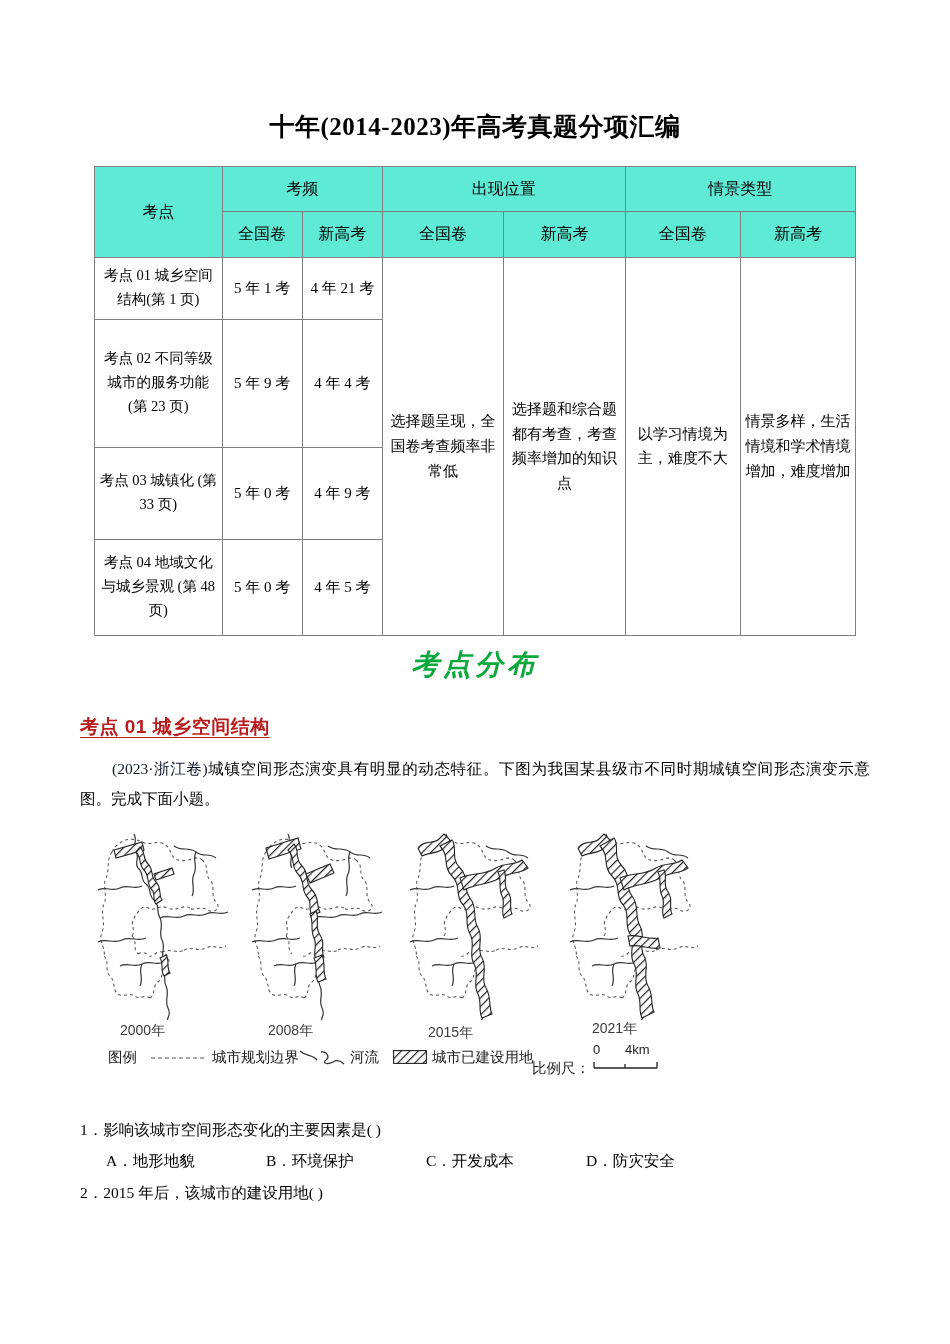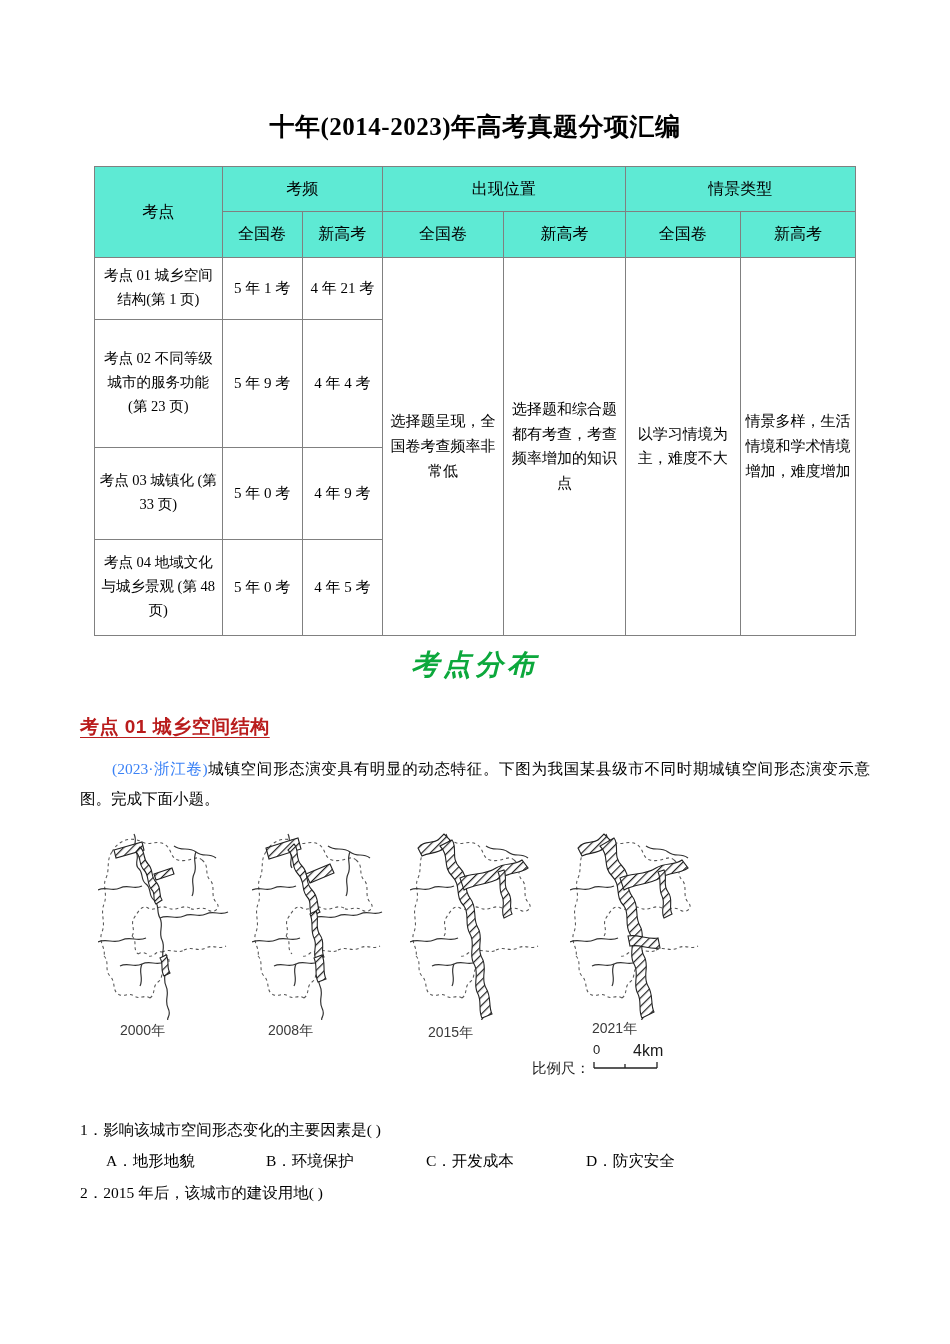--- a/index.html
+++ b/index.html
@@ -115,21 +115,21 @@
   }
 
   
   .qpara {
     margin-top: 14px;
     font-size: 15.5px;
     line-height: 1.95;
     text-align: justify;
     text-indent: 32px;
   }
-  .src-red { color: #3b82f6; }
+  .src-red { color: #0f172a; }
 
   
   .figure {
     position: relative;
     margin-top: 8px;
     width: 790px;
     height: 268px;
   }
   .maps-row {
     position: absolute;
@@ -180,21 +180,21 @@
     color: #1a1a1a;
     white-space: nowrap;
   }
   .scale-nums {
     position: relative;
     width: 78px;
     height: 34px;
     margin-left: 3px;
   }
   .scale-nums .n0 { position: absolute; left: 0px;  top: -2px; font-size: 13px;}
-  .scale-nums .n4 { position: absolute; left: 40px; top: -2px; font-size: 16px;}
+  .scale-nums .n4 { position: absolute; left: 32px; top: -2px; font-size: 13px;}
 
   
   .q-block { margin-top: 16px; }
   .q-line {
     font-size: 15.5px;
     line-height: 2.05;
   }
   .q-options {
     font-size: 15.5px;
     line-height: 2.05;
@@ -408,20 +408,44 @@
           <path d="M58,106 C68,104 78,110 88,108 L90,118 C80,120 70,114 60,116 Z"></path>
         </g>
       </svg>
     </div>
 
     <div class="year-label y1">2000年</div>
     <div class="year-label y2">2008年</div>
     <div class="year-label y3">2015年</div>
     <div class="year-label y4">2021年</div>
 
+    <div class="legend-row">
+      <span>图例</span>
+      <span class="lg-gap"></span>
+      <span class="lg-item">
+        <svg width="56" height="12" viewBox="0 0 56 12">
+          <line x1="0" y1="7" x2="56" y2="7" stroke="#555" stroke-width="1.2" stroke-dasharray="4,3"></line>
+        </svg>
+        <span class="legend-label">城市规划边界</span>
+      </span>
+      <span class="lg-item">
+        <svg width="46" height="18" viewBox="0 0 46 18">
+          <path d="M1,3 C7,9 13,6 18,12" fill="none" stroke="#333" stroke-width="1.3"></path>
+          <path d="M22,4 C28,3 31,9 27,12 C23,15 28,17 34,14 C39,11 43,14 45,16" fill="none" stroke="#333" stroke-width="1.3"></path>
+        </svg>
+        <span class="legend-label">河流</span>
+      </span>
+      <span class="lg-gap"></span>
+      <span class="lg-item">
+        <svg width="34" height="14" viewBox="0 0 34 14">
+          <rect x="0.6" y="0.6" width="32.8" height="12.8" fill="url(#hatchA)" stroke="#222" stroke-width="1.1"></rect>
+        </svg>
+        <span class="legend-label">城市已建设用地</span>
+      </span>
+    </div>
 
     <div class="scale-block">
       <span>比例尺：</span>
       <span class="scale-nums">
         <span class="n0">0</span>
         <span class="n4">4km</span>
         <svg width="72" height="14" viewBox="0 0 72 14" style="position:absolute;left:0;top:16px;">
           <line x1="1" y1="8" x2="64" y2="8" stroke="#222" stroke-width="1.3"></line>
           <line x1="1" y1="2" x2="1" y2="8" stroke="#222" stroke-width="1.3"></line>
           <line x1="32" y1="4" x2="32" y2="8" stroke="#222" stroke-width="1.3"></line>

